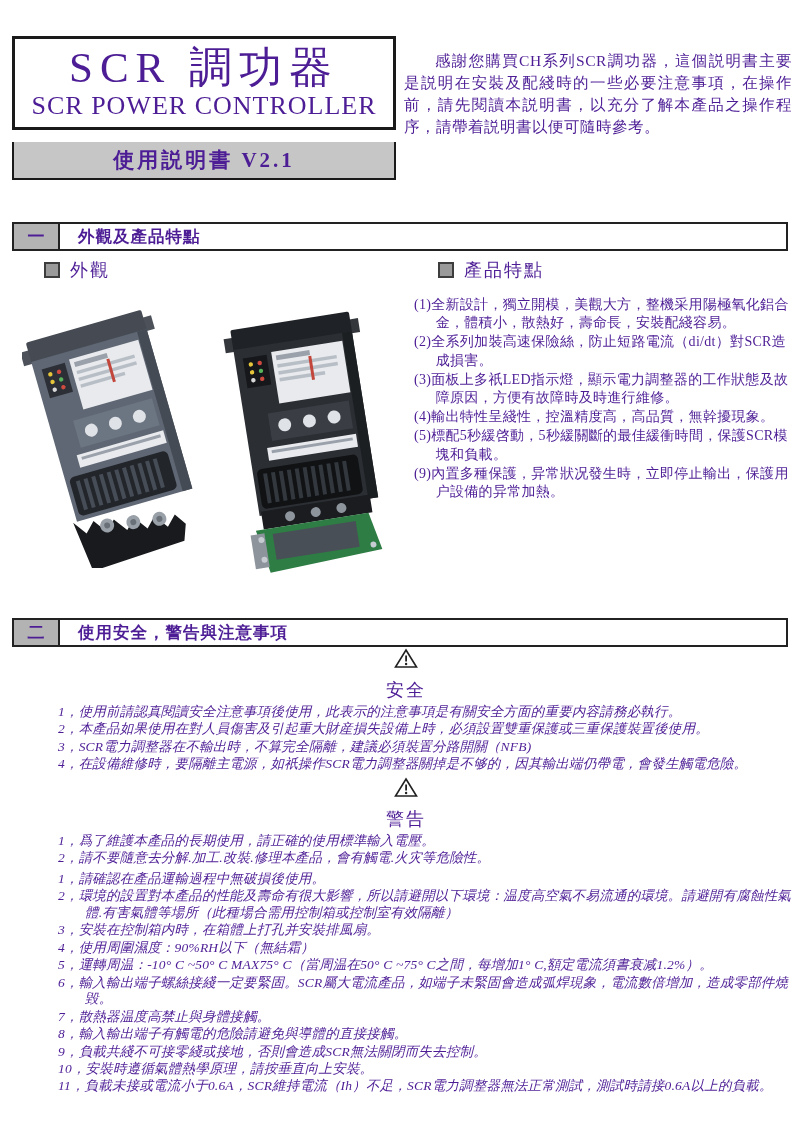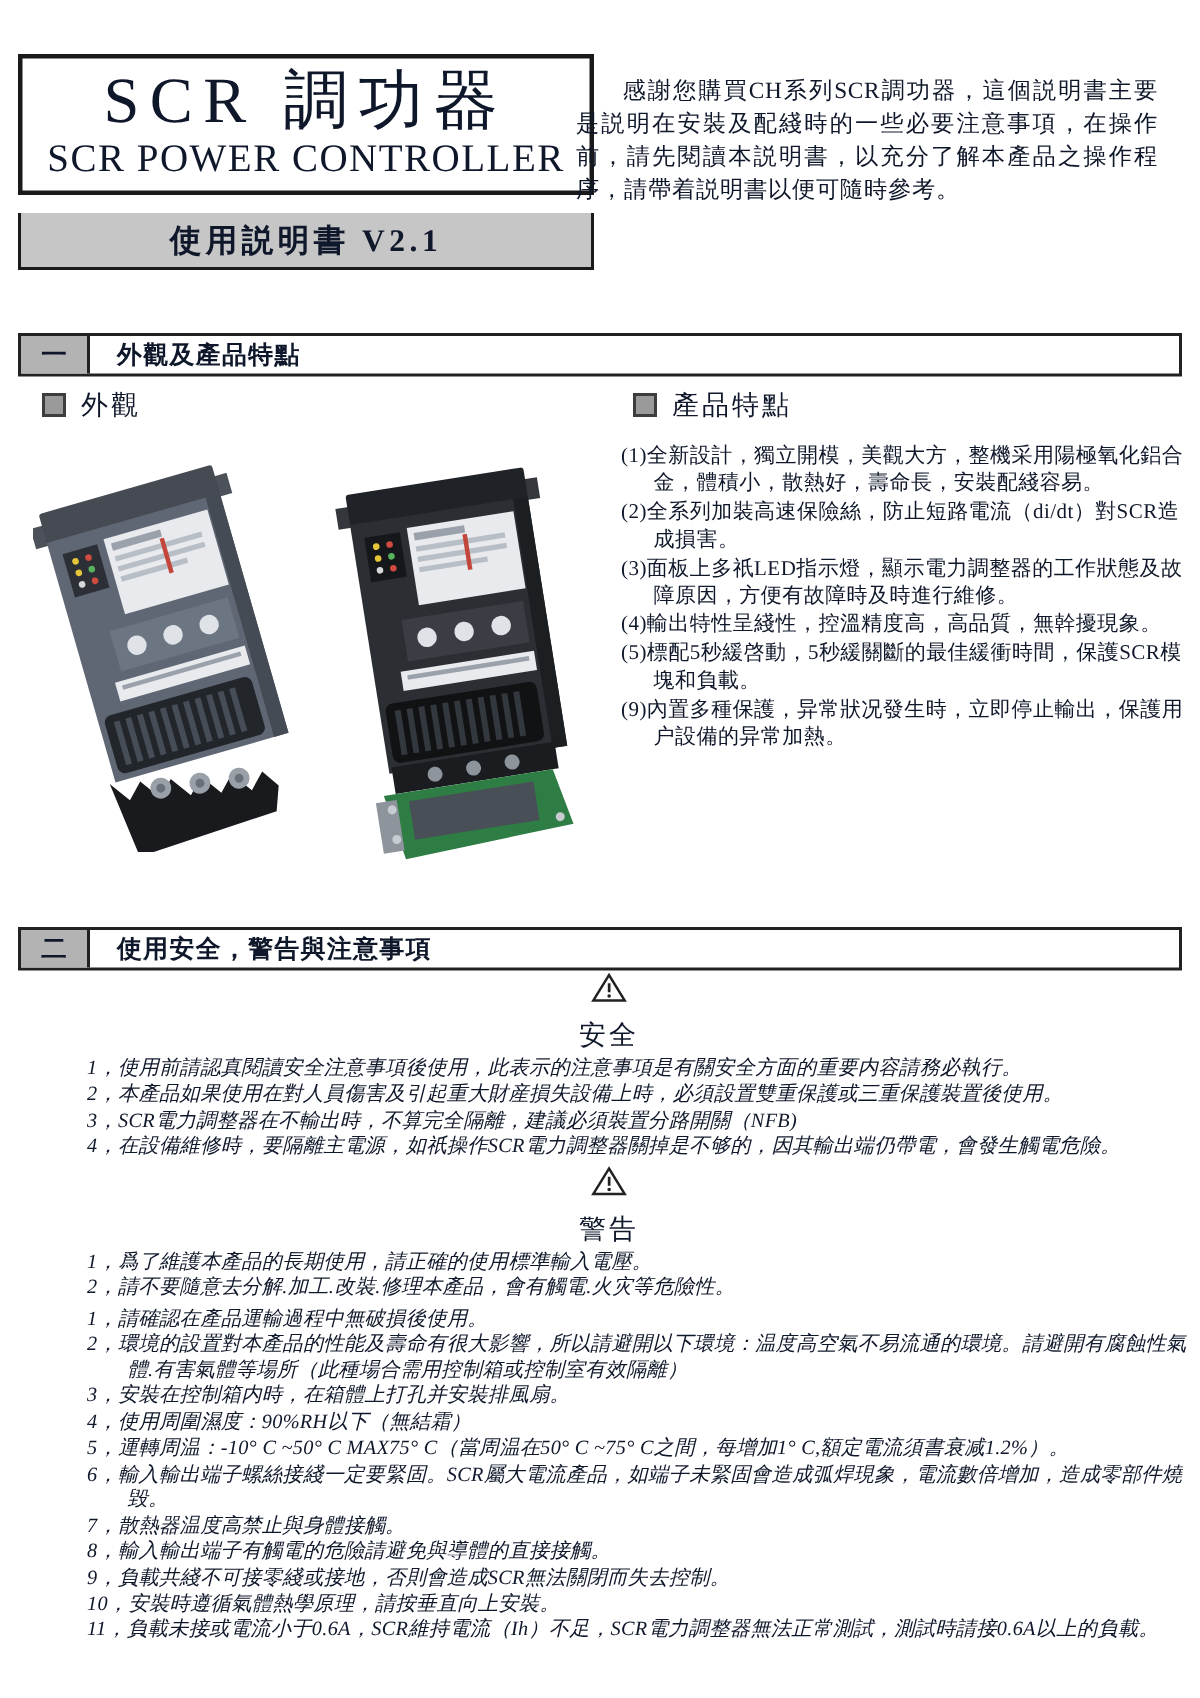--- a/index.html
+++ b/index.html
@@ -1,43 +1,43 @@
 <!DOCTYPE html>
 <html><head>
 <meta charset="utf-8">
 <style>
   html,body{margin:0;padding:0;background:#ffffff;}
   .page{
     position:relative;width:800px;height:1132px;background:#fff;
-    font-family:"Liberation Serif","DejaVu Serif",serif;color:#0f172a;
+    font-family:"Liberation Serif","DejaVu Serif",serif;color:#4c1d95;
     overflow:hidden;
   }
   
   .title-box{position:absolute;left:12px;top:36px;width:384px;box-sizing:border-box;}
   .title-main{border:3px solid #1a1a1a;background:#fff;padding:4px 0 6px;}
   .title-cn{font-size:43px;text-align:center;letter-spacing:7px;line-height:1.15;white-space:nowrap;}
   .title-en{font-size:26px;text-align:center;letter-spacing:1px;line-height:1.1;white-space:nowrap;}
   .title-sub{border:2px solid #1a1a1a;border-top:none;background:#c6c6c6;
     text-align:center;font-size:21px;font-weight:bold;padding:4px 0;letter-spacing:3px;margin-top:12px;}
   
-  .intro{position:absolute;left:384px;top:50px;width:388px;font-size:15.5px;
+  .intro{position:absolute;left:404px;top:50px;width:388px;font-size:15.5px;
     line-height:1.43;text-align:justify;text-indent:2em;letter-spacing:0.5px;}
   
   .sec-bar{position:absolute;left:12px;width:776px;height:29px;border:2px solid #222;
     box-sizing:border-box;display:flex;align-items:stretch;background:#fff;}
   .sec-num{width:44px;background:#b3b3b3;border-right:2px solid #222;display:flex;
     align-items:center;justify-content:center;font-size:17px;font-weight:bold;}
   .sec-title{padding-left:18px;font-size:16.5px;font-weight:bold;display:flex;align-items:center;letter-spacing:1px;}
   #sec1{top:222px;}
   #sec2{top:618px;}
   
   .sub-label{position:absolute;display:flex;align-items:center;gap:10px;font-size:18px;letter-spacing:2px;}
   .sq{width:16px;height:16px;background:#9a9a9a;border:2px solid #3d3d3d;box-sizing:border-box;}
-  #appearance-label{left:28px;top:258px;}
-  #features-label{left:422px;top:258px;}
+  #appearance-label{left:44px;top:258px;}
+  #features-label{left:438px;top:258px;}
   
   .photos{position:absolute;left:16px;top:298px;width:392px;height:292px;
     display:flex;justify-content:center;align-items:flex-start;}
   
   .features{position:absolute;left:414px;top:296px;width:380px;font-size:14px;line-height:1.3;}
   .feat-item{padding-left:1.55em;text-indent:-1.55em;margin-bottom:1px;letter-spacing:0.3px;}
   
   .sec2-content{position:absolute;left:18px;top:644px;width:774px;}
   .warn-head{display:flex;align-items:center;gap:9px;font-size:18px;letter-spacing:2px;margin:4px 0 2px 2px;flex-direction:column;}
   .wlist{margin:1px 0 4px 40px;font-size:13.5px;line-height:1.22;font-style:italic;}

